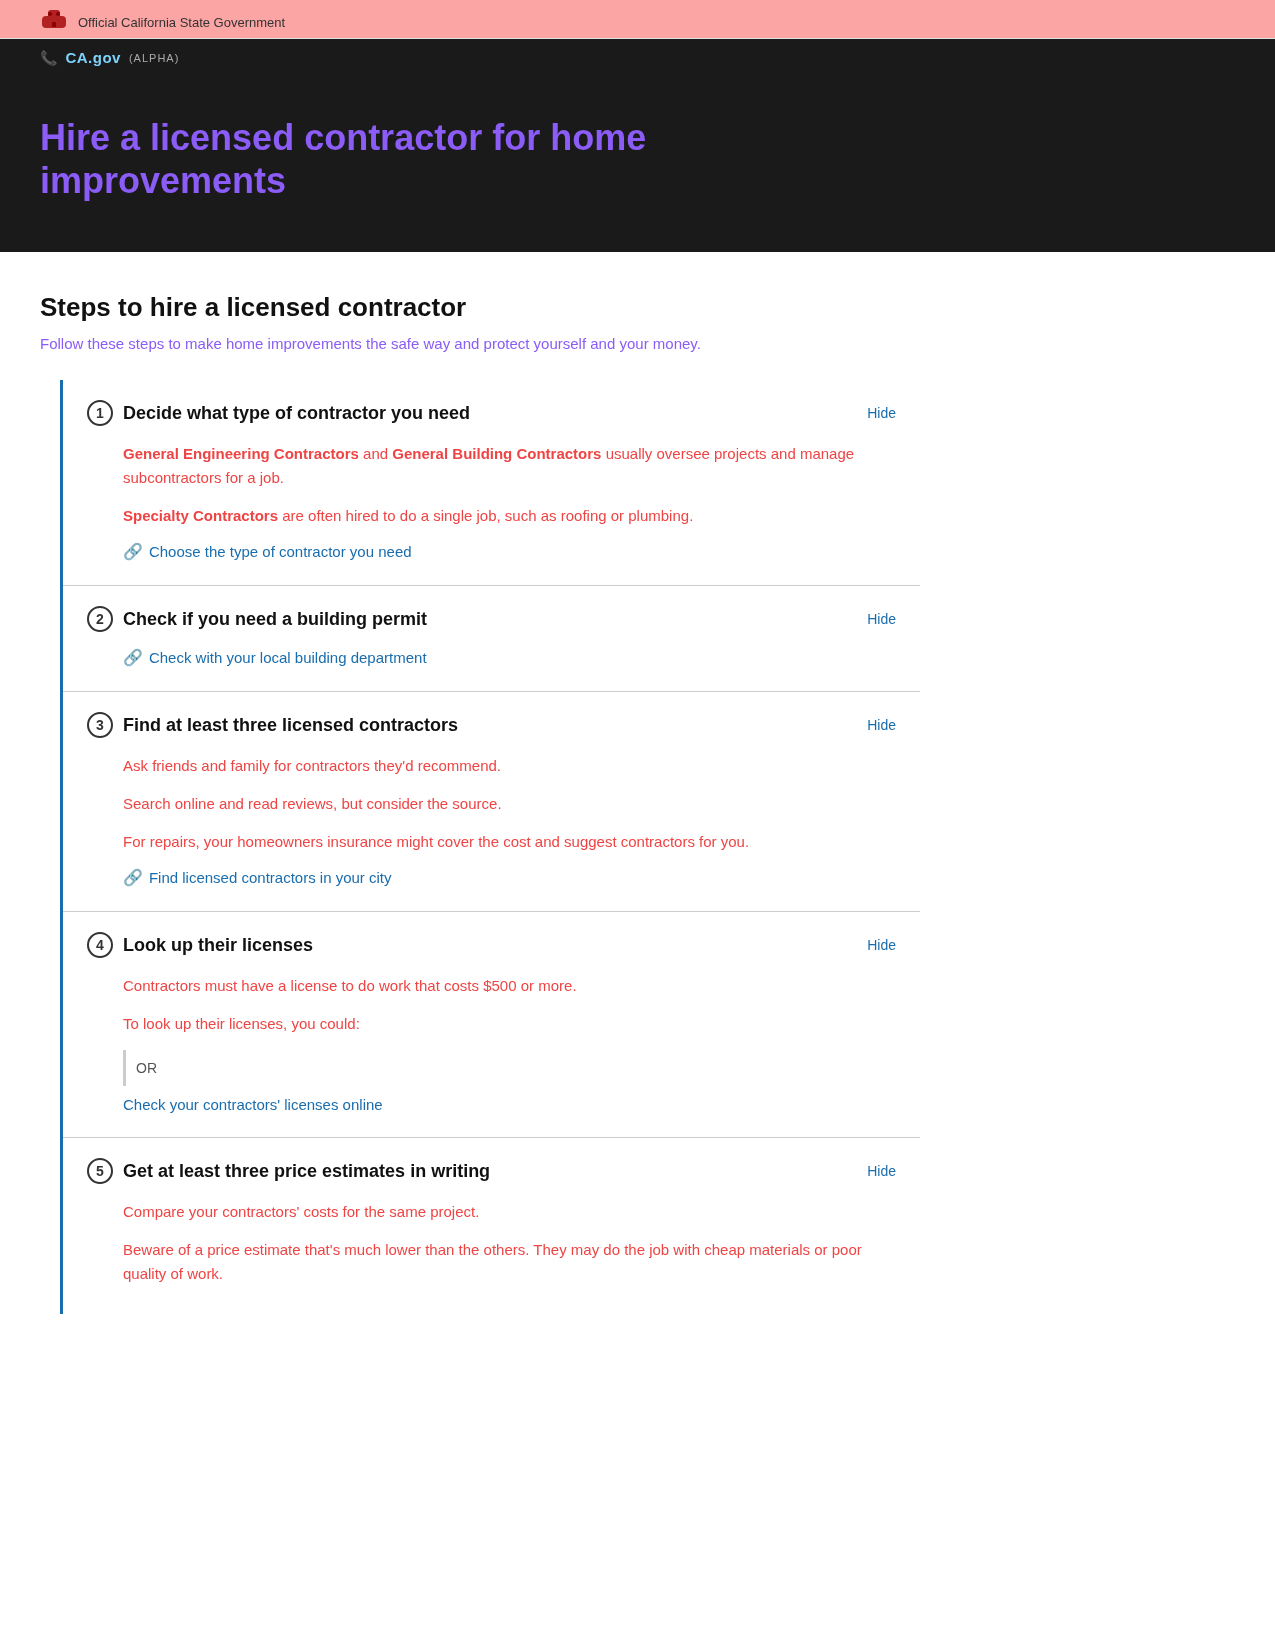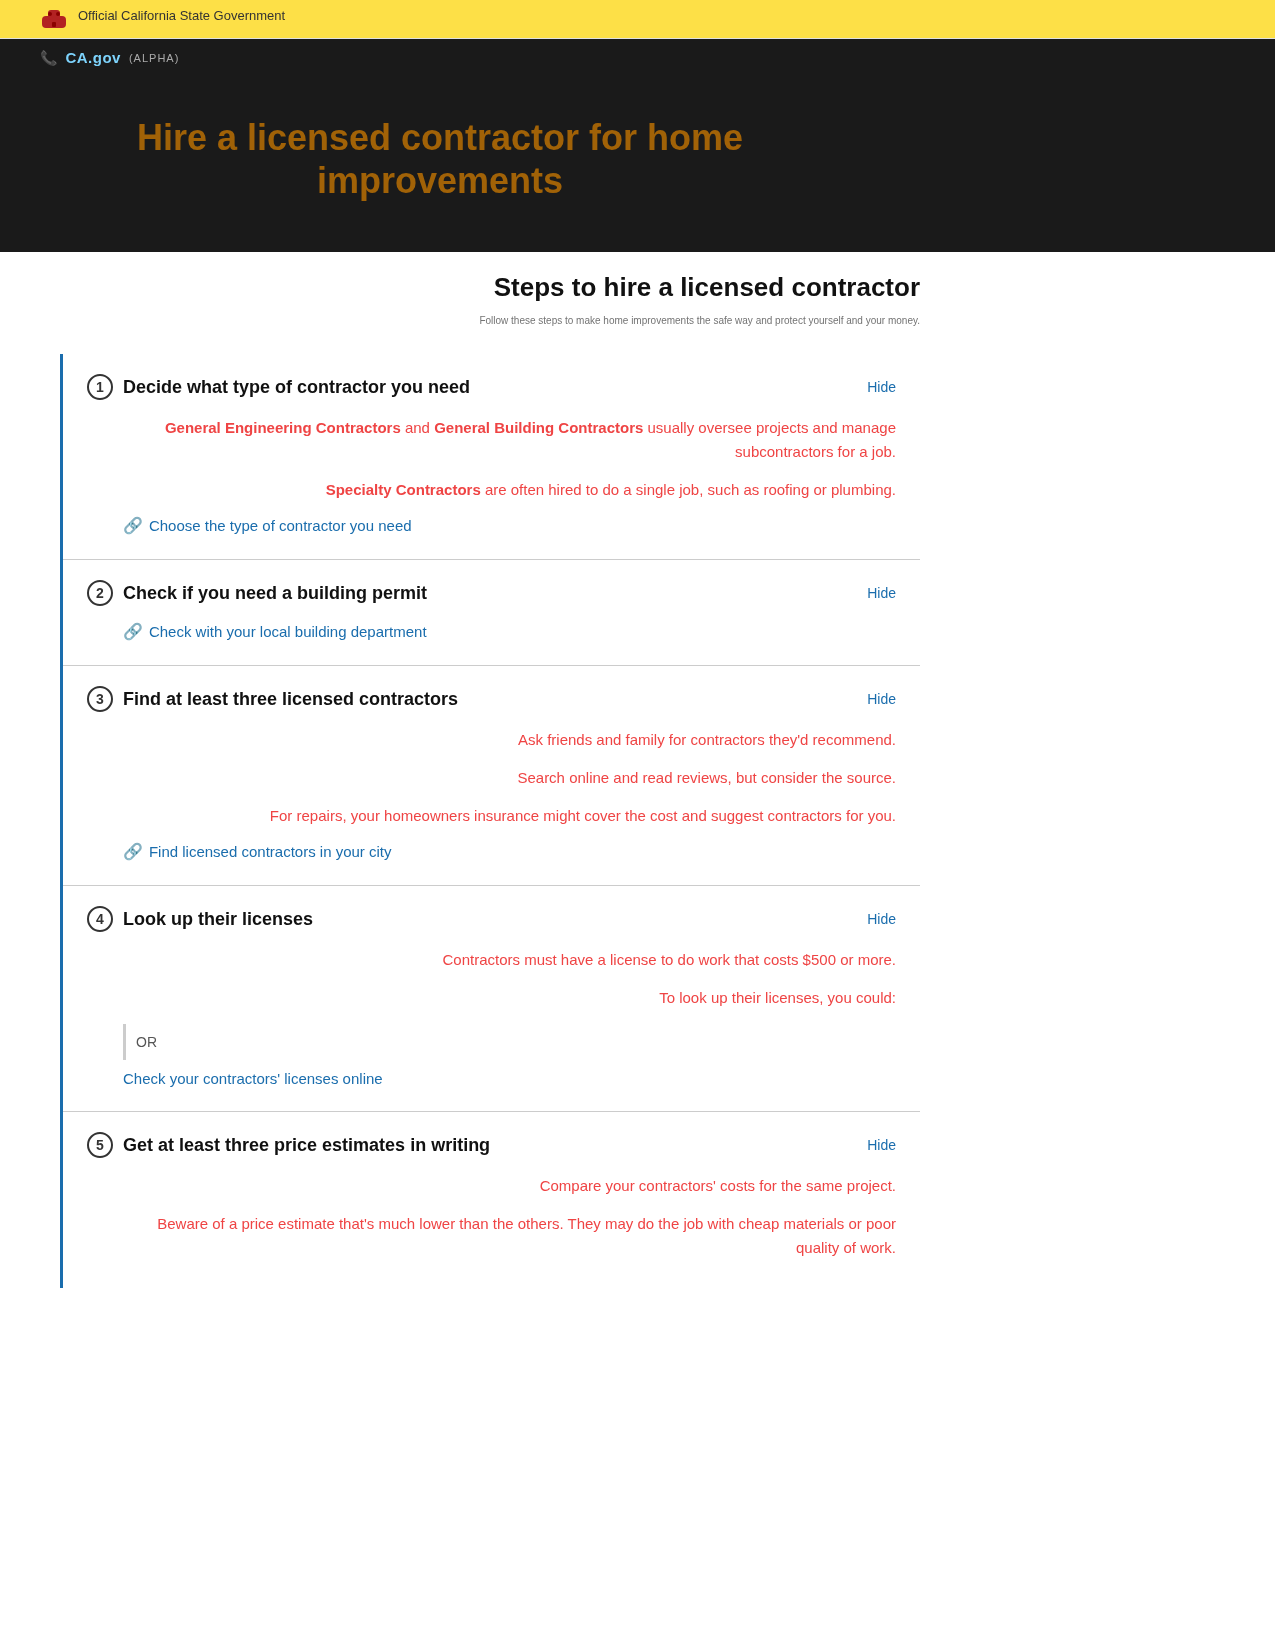--- a/index.html
+++ b/index.html
@@ -5,25 +5,25 @@
     * { box-sizing: border-box; margin: 0; padding: 0; }
     body {
       font-family: -apple-system, BlinkMacSystemFont, 'Segoe UI', Arial, sans-serif;
       font-size: 16px;
       color: #222;
       background: #fff;
     }
 
     
     .top-bar {
-      background: #fde047;
+      background: #fca5a5;
       border-bottom: 1px solid #e0e0e0;
       padding: 8px 40px;
       display: flex;
-      align-items: flex-start;
+      align-items: flex-end;
       gap: 10px;
     }
     .ca-bear-icon {
       width: 28px;
       height: 22px;
       display: inline-block;
     }
     .top-bar-text {
       font-size: 13px;
       color: #333;
@@ -56,45 +56,43 @@
       letter-spacing: 1px;
       margin-left: 2px;
     }
 
     
     .hero {
       background: #1a1a1a;
       padding: 40px 40px 50px 40px;
     }
     .hero h1 {
-      color: #a16207;
+      color: #8b5cf6;
       font-size: 36px;
       font-weight: 700;
       line-height: 1.2;
       max-width: 800px;
-      text-align: center;
     }
 
     
     .main-content {
-      padding: 20px 40px;
+      padding: 40px 40px;
       max-width: 960px;
-      text-align: right;
     }
 
     .section-title {
       font-size: 26px;
       font-weight: 700;
       margin-bottom: 12px;
       color: #111;
     }
 
     .section-subtitle {
-      font-size: 10px;
-      color: #737373;
+      font-size: 15px;
+      color: #8b5cf6;
       margin-bottom: 28px;
     }
 
     
     .steps-container {
       border-left: 3px solid #1a6dad;
       padding-left: 0;
       margin-left: 20px;
     }
 

